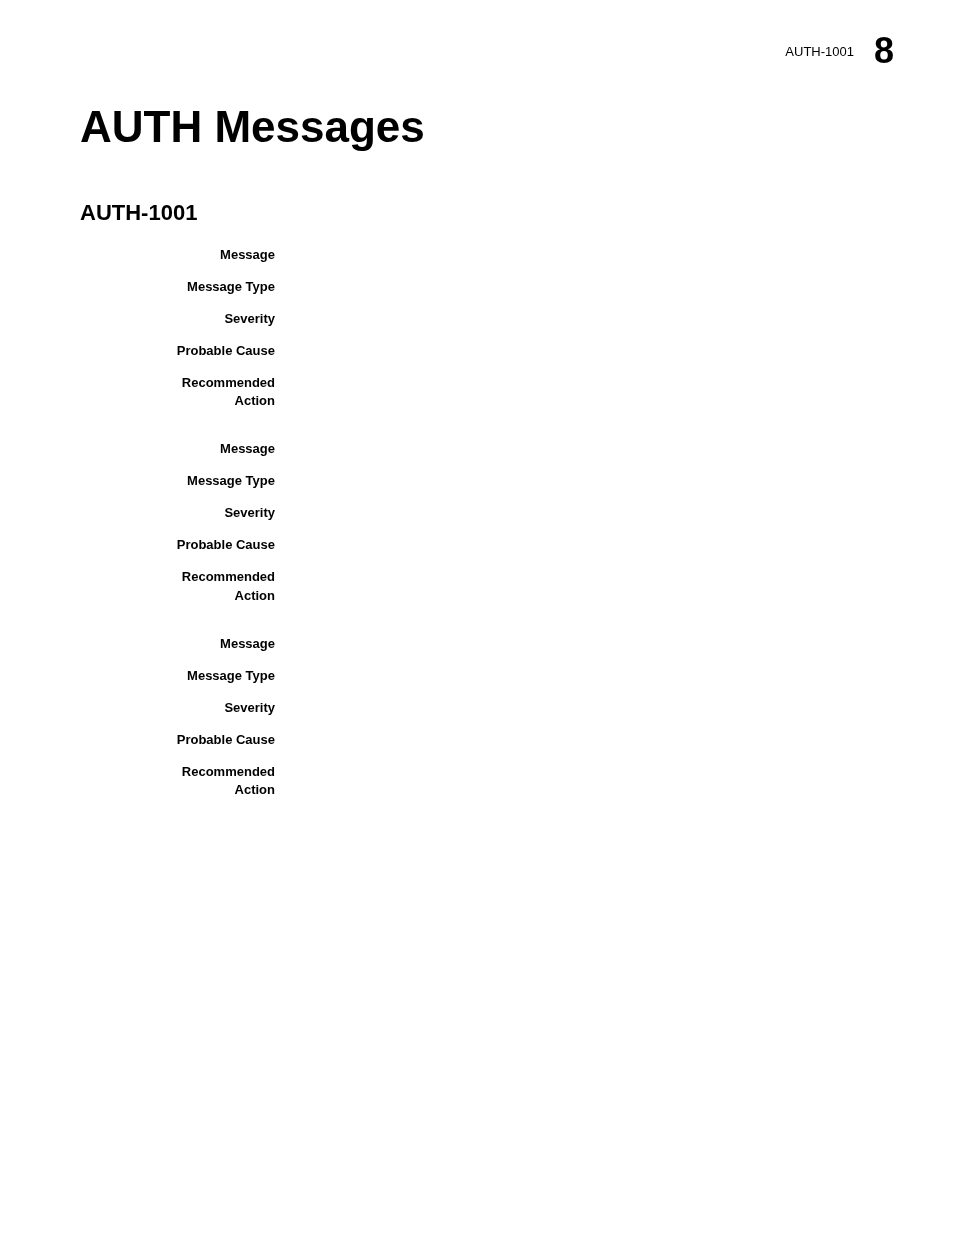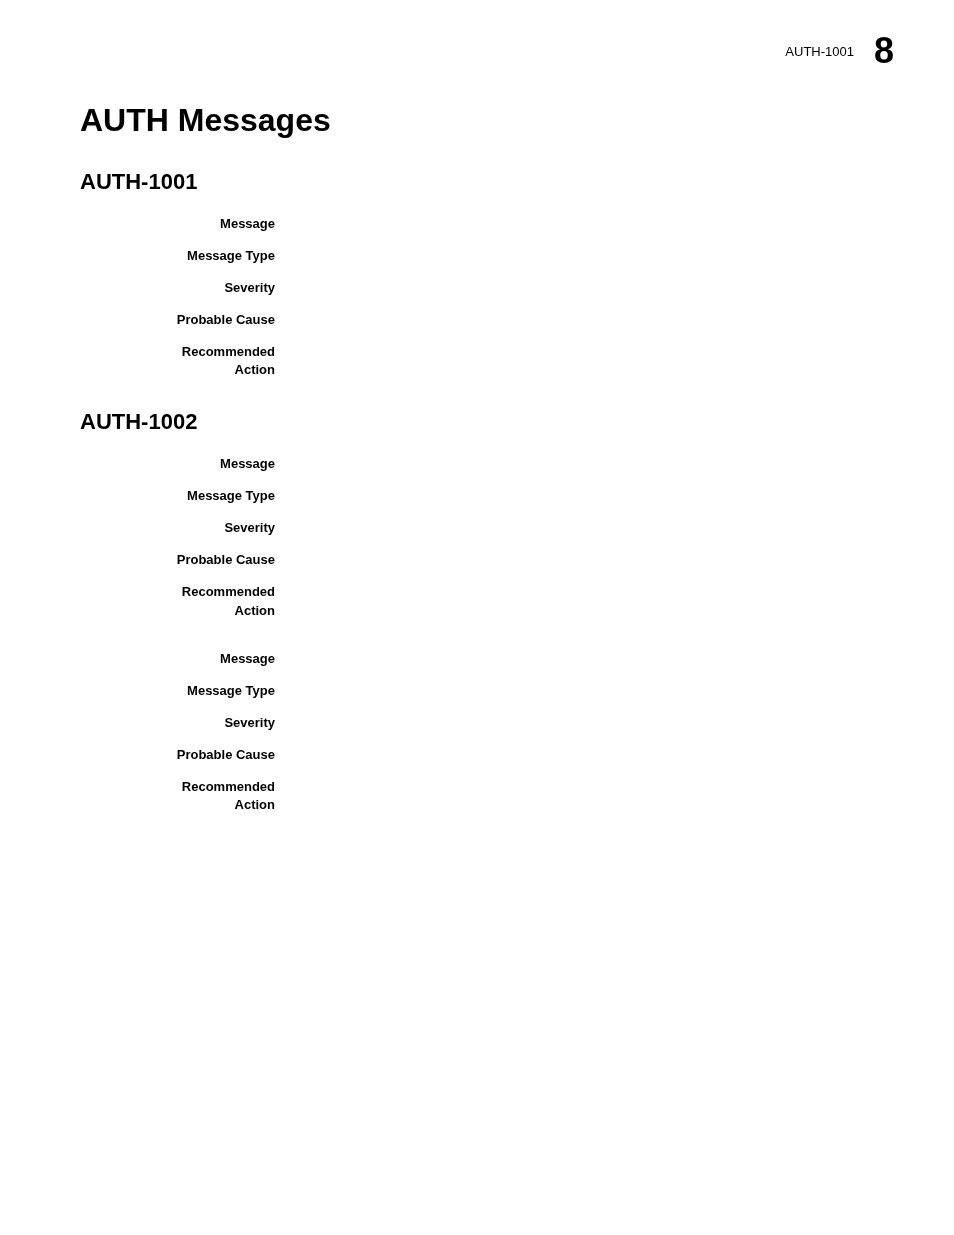--- a/index.html
+++ b/index.html
@@ -37,24 +37,24 @@
       font-weight: bold;
       font-family: Arial, sans-serif;
       color: #000;
     }
 
     .page-content {
       padding: 20px 60px 60px 80px;
     }
 
     .page-title {
-      font-size: 32px;
+      font-size: 44px;
       font-weight: bold;
       font-family: Arial, sans-serif;
-      margin-bottom: 30px;
+      margin-bottom: 48px;
       color: #000;
     }
 
     .section {
       margin-bottom: 30px;
     }
 
     .section-title {
       font-size: 22px;
       font-weight: bold;
@@ -118,21 +118,20 @@
         <div class="field-row">
           <span class="field-label">Probable Cause</span>
           <span class="field-value"></span>
         </div>
         <div class="field-row">
           <span class="field-label">Recommended<br>Action</span>
           <span class="field-value"></span>
         </div>
       </div>
       <div class="section">
-        <h2 class="section-title">AUTH-1002</h2>
         <div class="field-row">
           <span class="field-label">Message</span>
           <span class="field-value"></span>
         </div>
         <div class="field-row">
           <span class="field-label">Message Type</span>
           <span class="field-value"></span>
         </div>
         <div class="field-row">
           <span class="field-label">Severity</span>

